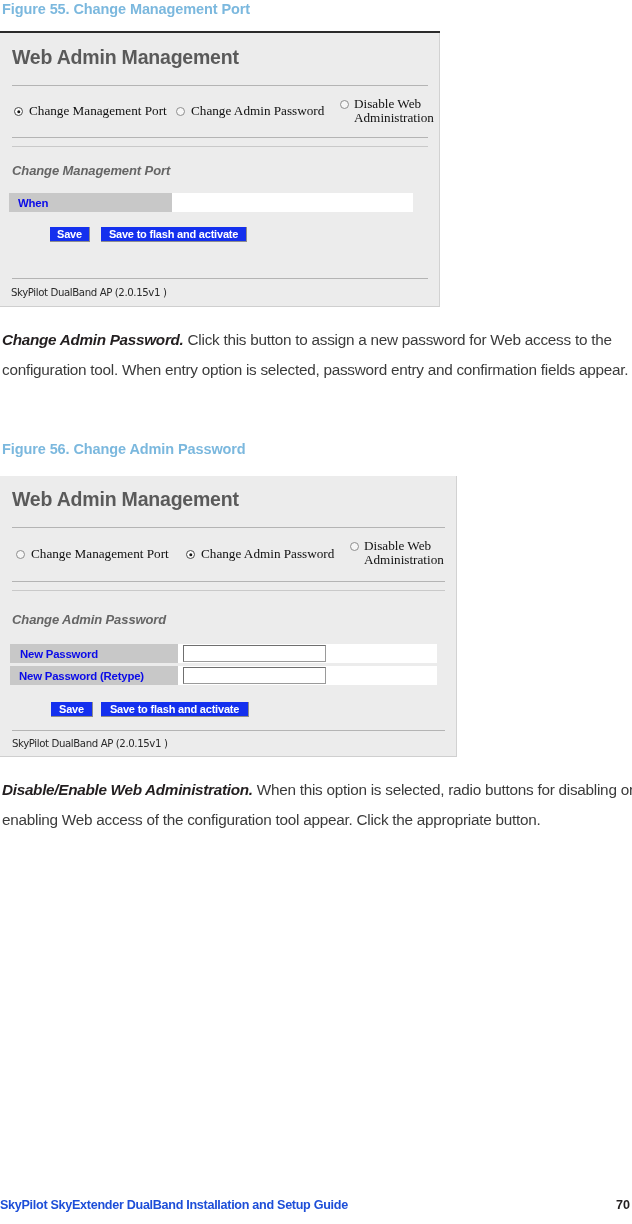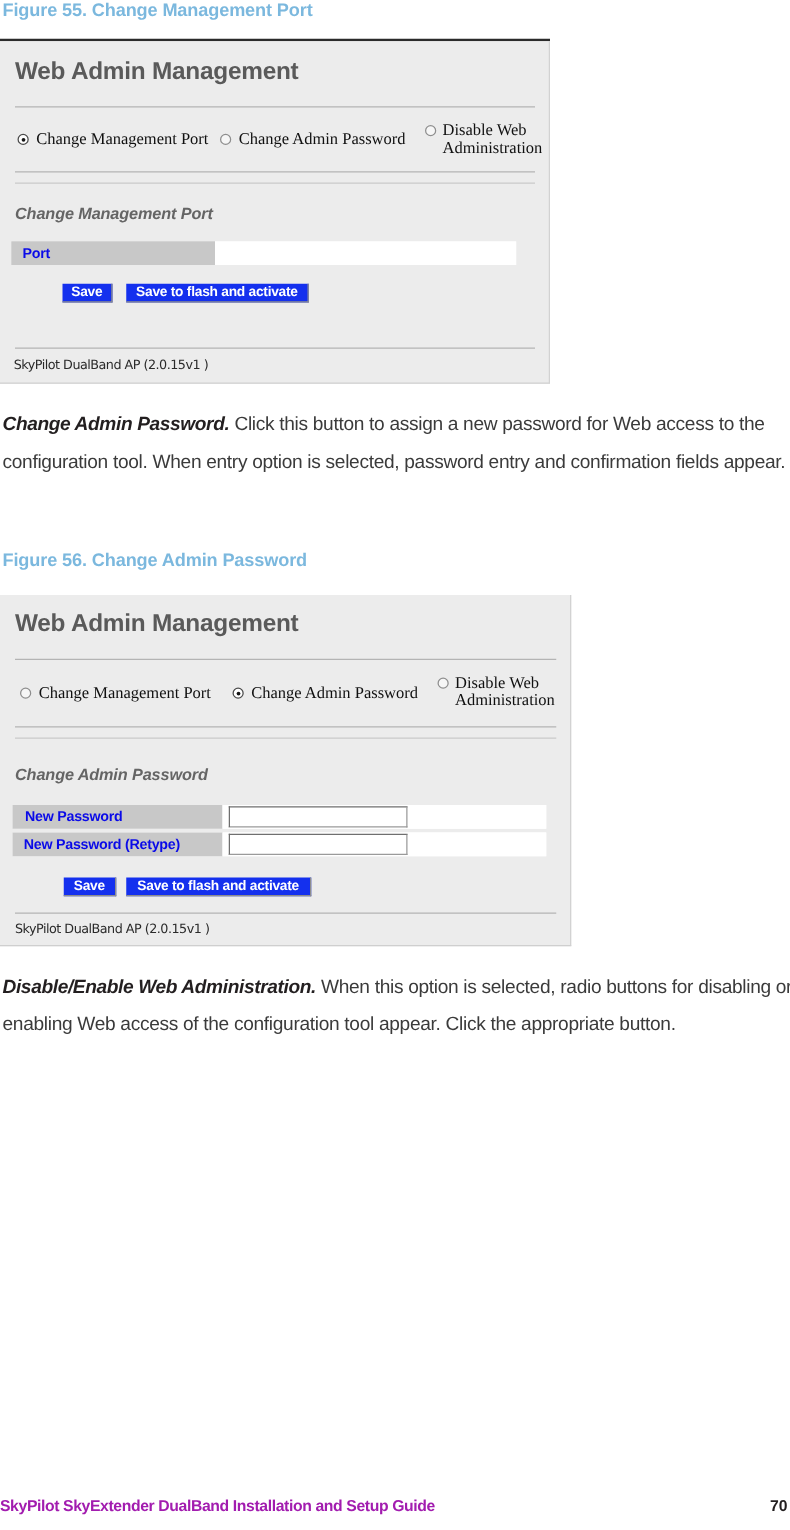--- a/index.html
+++ b/index.html
@@ -215,21 +215,21 @@
     bottom: 0;
     height: 40px;
   }
   .page-footer-text {
     position: absolute;
     left: 0;
     bottom: 12px;
     font-family: "Liberation Sans", sans-serif;
     font-size: 12.6px;
     font-weight: bold;
-    color: #a21caf;
+    color: #1d4ed8;
     letter-spacing: -0.3px;
     margin-top: 35px;
   }
   .page-number {
     position: absolute;
     right: 2px;
     bottom: 12px;
     font-family: "Liberation Sans", sans-serif;
     font-size: 12.6px;
     font-weight: bold;
@@ -268,21 +268,21 @@
         <span class="radio-label" style="font-size:13.2px; margin-left:5px; width:84px;">Disable Web Administration</span>
       </div>
     </div>
 
     <div class="hr" style="top:104px; width:416px;"></div>
     <div class="hr light" style="top:113px; width:416px;"></div>
 
     <div class="shot-subtitle" style="left:12px; top:130px; font-size:13px;">Change Management Port</div>
 
     <div class="form-row" style="left:9px; top:160px; width:404px; height:19px;">
-      <div class="form-label" style="width:163px; font-size:11.4px; padding-left:9px;">Port</div>
+      <div class="form-label" style="width:163px; font-size:11.4px; padding-left:9px;">When</div>
     </div>
 
     <div class="btn-row" style="left:9px; top:194px;">
       <div class="btn" style="height:15px; padding:0 7px; font-size:11px;">Save</div>
       <div class="btn" style="height:15px; padding:0 8px; font-size:11px; margin-left:11px;">Save to flash and activate</div>
     </div>
 
     <div class="hr" style="top:245px; width:416px;"></div>
 
     <div class="shot-footer" style="left:11px; top:254px; font-size:10.2px;">SkyPilot DualBand AP (2.0.15v1 )</div>

